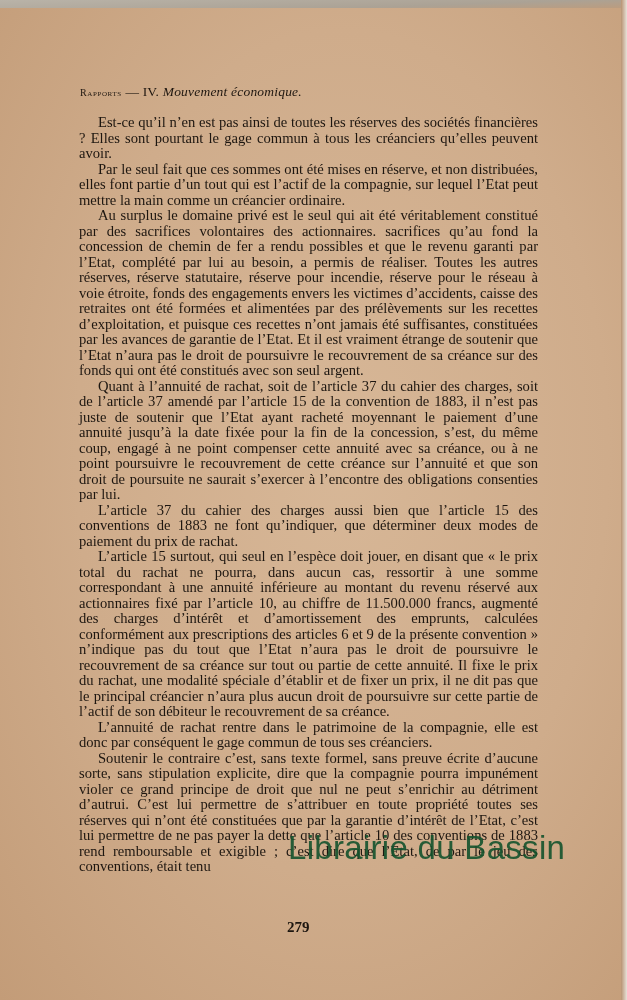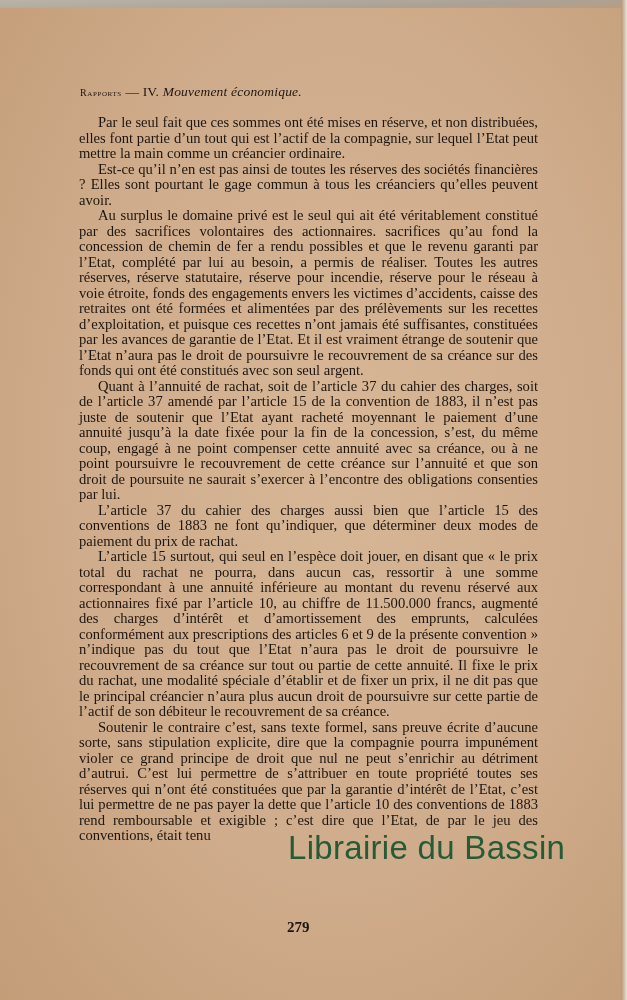--- a/index.html
+++ b/index.html
@@ -52,24 +52,25 @@
 <div class="page-edge"></div>
 
 <div class="running-head">
   <span class="smallcaps">Rapports</span>
   <span>—</span>
   <span>IV.</span>
   <span class="italic">Mouvement économique.</span>
 </div>
 
 <div class="body-text">
+  <p>Est-ce qu’il n’en est pas ainsi de toutes les réserves des sociétés financières ? Elles sont pourtant le gage commun à tous les créanciers qu’elles peuvent avoir.</p>
   <p>Par le seul fait que ces sommes ont été mises en réserve, et non distribuées, elles font partie d’un tout qui est l’actif de la compagnie, sur lequel l’Etat peut mettre la main comme un créancier ordinaire.</p>
-  <p>Est-ce qu’il n’en est pas ainsi de toutes les réserves des sociétés financières ? Elles sont pourtant le gage commun à tous les créanciers qu’elles peuvent avoir.</p>
   <p>Au surplus le domaine privé est le seul qui ait été véritablement constitué par des sacrifices volontaires des actionnaires. sacrifices qu’au fond la concession de chemin de fer a rendu possibles et que le revenu garanti par l’Etat, complété par lui au besoin, a permis de réaliser. Toutes les autres réserves, réserve statutaire, réserve pour incendie, réserve pour le réseau à voie étroite, fonds des engagements envers les victimes d’accidents, caisse des retraites ont été formées et alimentées par des prélèvements sur les recettes d’exploitation, et puisque ces recettes n’ont jamais été suffisantes, constituées par les avances de garantie de l’Etat. Et il est vraiment étrange de soutenir que l’Etat n’aura pas le droit de poursuivre le recouvrement de sa créance sur des fonds qui ont été constitués avec son seul argent.</p>
   <p>Quant à l’annuité de rachat, soit de l’article 37 du cahier des charges, soit de l’article 37 amendé par l’article 15 de la convention de 1883, il n’est pas juste de soutenir que l’Etat ayant racheté moyennant le paiement d’une annuité jusqu’à la date fixée pour la fin de la concession, s’est, du même coup, engagé à ne point compenser cette annuité avec sa créance, ou à ne point poursuivre le recouvrement de cette créance sur l’annuité et que son droit de poursuite ne saurait s’exercer à l’encontre des obligations consenties par lui.</p>
   <p>L’article 37 du cahier des charges aussi bien que l’article 15 des conventions de 1883 ne font qu’indiquer, que déterminer deux modes de paiement du prix de rachat.</p>
   <p>L’article 15 surtout, qui seul en l’espèce doit jouer, en disant que « le prix total du rachat ne pourra, dans aucun cas, ressortir à une somme correspondant à une annuité inférieure au montant du revenu réservé aux actionnaires fixé par l’article 10, au chiffre de 11.500.000 francs, augmenté des charges d’intérêt et d’amortissement des emprunts, calculées conformément aux prescriptions des articles 6 et 9 de la présente convention » n’indique pas du tout que l’Etat n’aura pas le droit de poursuivre le recouvrement de sa créance sur tout ou partie de cette annuité. Il fixe le prix du rachat, une modalité spéciale d’établir et de fixer un prix, il ne dit pas que le principal créancier n’aura plus aucun droit de poursuivre sur cette partie de l’actif de son débiteur le recouvrement de sa créance.</p>
+  <p>L’annuité de rachat rentre dans le patrimoine de la compagnie, elle est donc par conséquent le gage commun de tous ses créanciers.</p>
   <p>Soutenir le contraire c’est, sans texte formel, sans preuve écrite d’aucune sorte, sans stipulation explicite, dire que la compagnie pourra impunément violer ce grand principe de droit que nul ne peut s’enrichir au détriment d’autrui. C’est lui permettre de s’attribuer en toute propriété toutes ses réserves qui n’ont été constituées que par la garantie d’intérêt de l’Etat, c’est lui permettre de ne pas payer la dette que l’article 10 des conventions de 1883 rend remboursable et exigible ; c’est dire que l’Etat, de par le jeu des conventions, était tenu</p>
 </div>
 
 <div class="page-number">279</div>
 
 <div class="watermark">Librairie du Bassin</div>
 
 </body></html>

